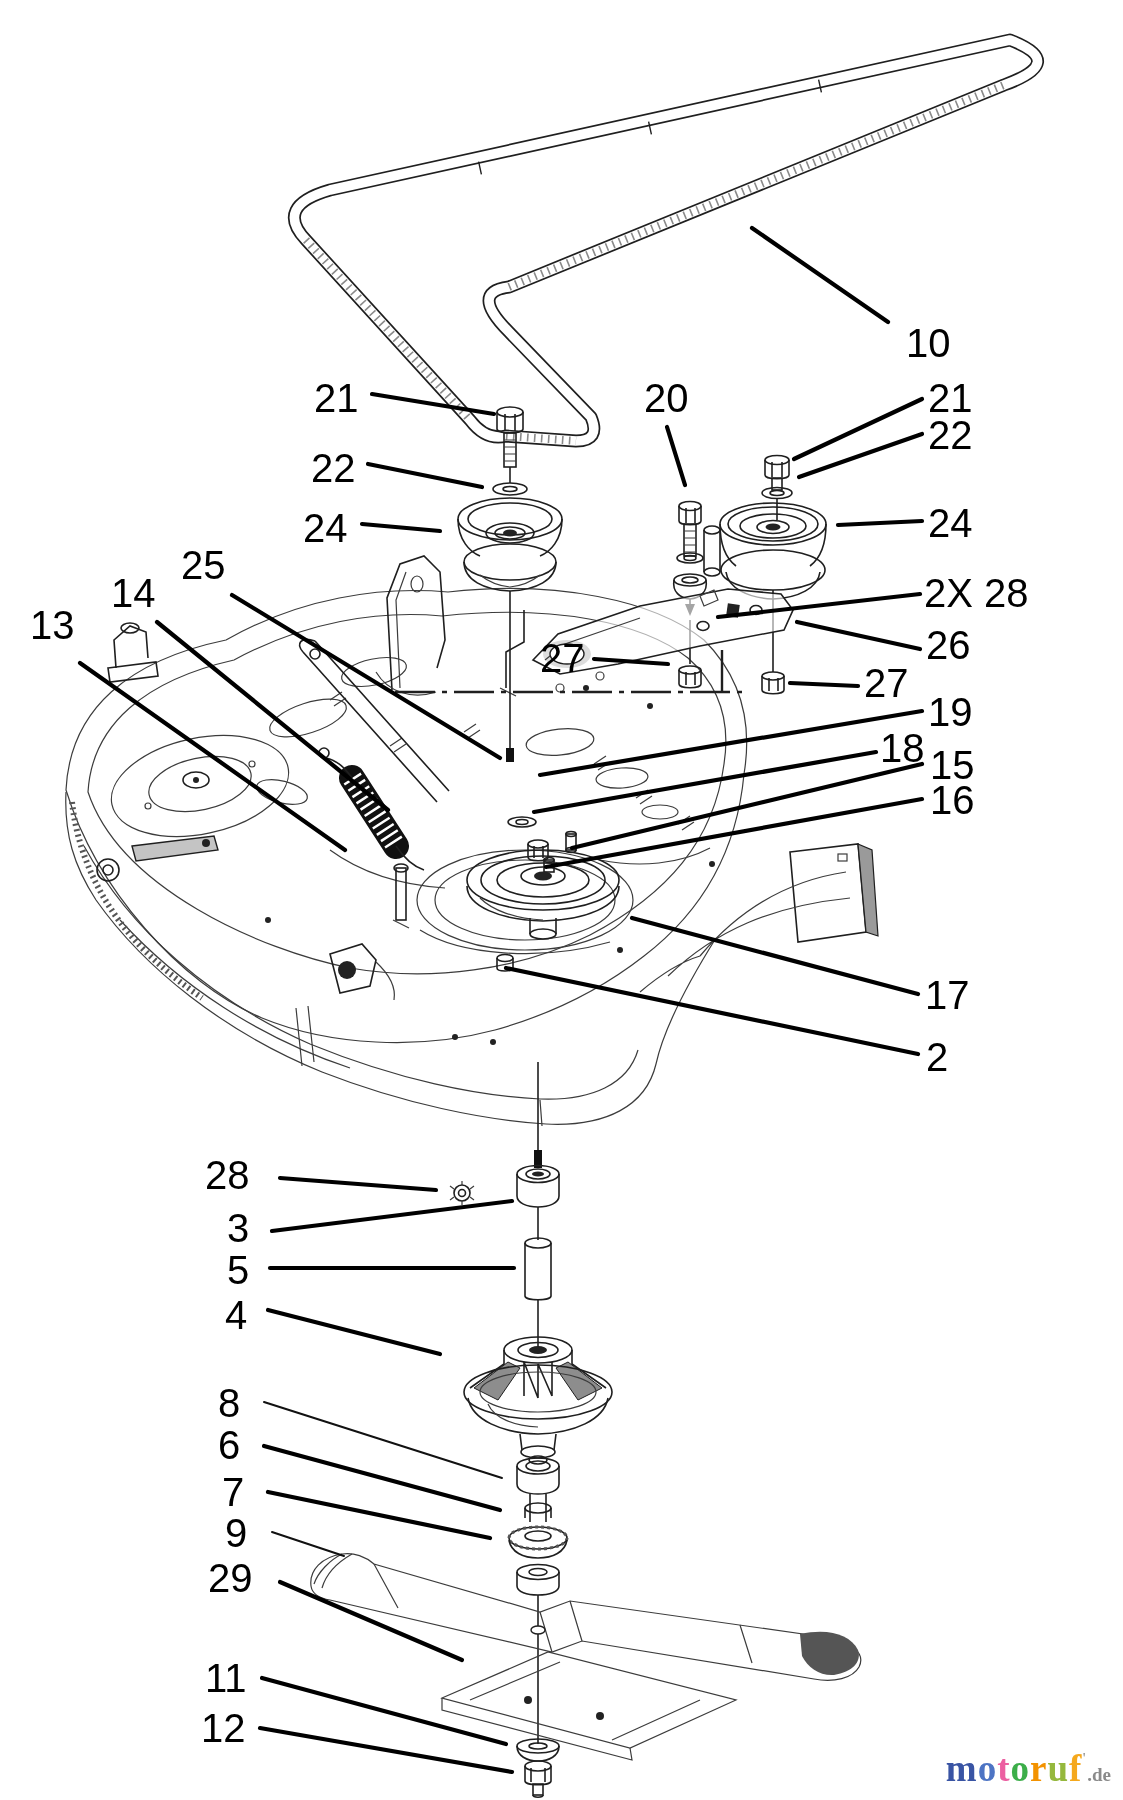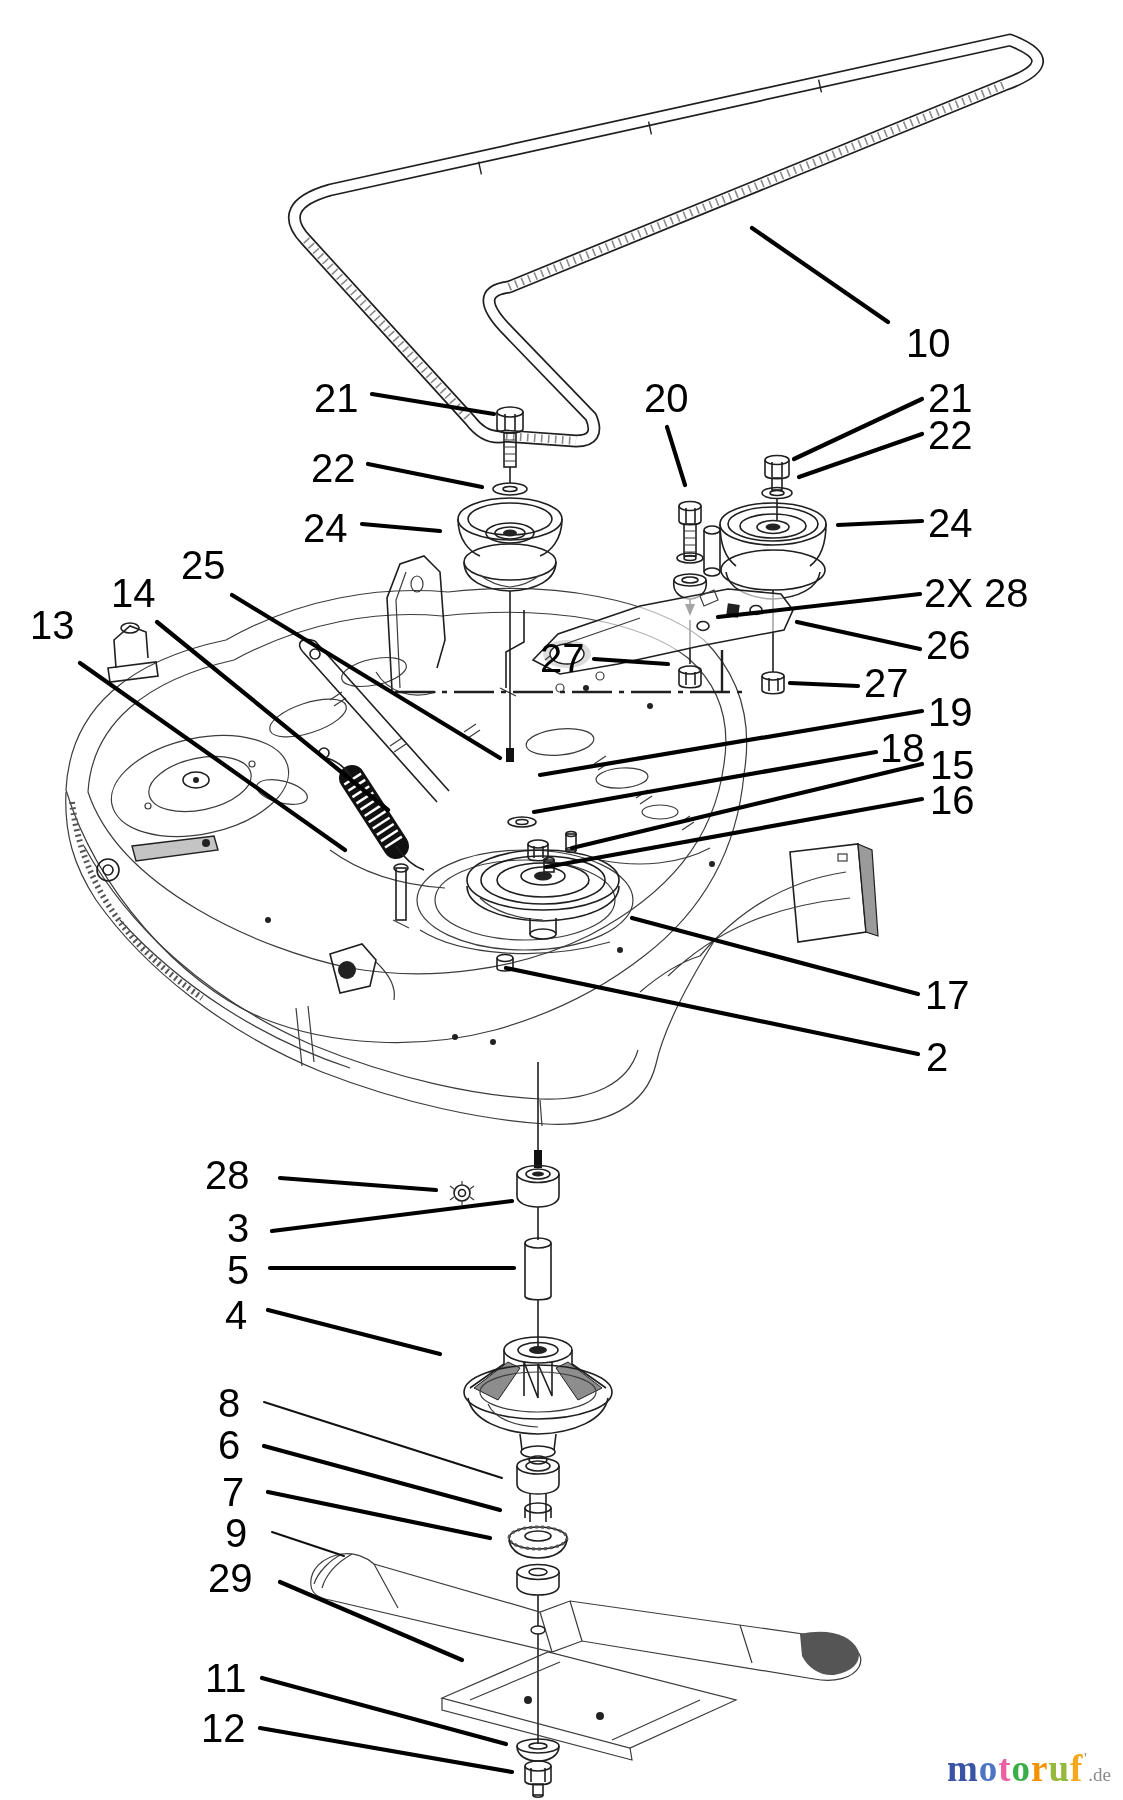--- a/index.html
+++ b/index.html
@@ -6,21 +6,21 @@
   #stage{position:relative;width:1123px;height:1800px;background:#fff;overflow:hidden;
          font-family:"Liberation Sans",sans-serif;}
   svg{position:absolute;left:0;top:0;}
   .ink{stroke:#1f1f1f;fill:none;stroke-width:1.6;}
   .ink2{stroke:#3c3c3c;fill:none;stroke-width:1.2;}
   .lead{stroke:#000;stroke-width:4.2;stroke-linecap:round;fill:none;}
   .leadthin{stroke:#111;stroke-width:2;stroke-linecap:round;fill:none;}
   .callout{font-family:"Liberation Sans",sans-serif;font-size:40px;fill:#000;}
   #watermark{position:absolute;right:12px;bottom:10px;
      font-family:"Liberation Serif",serif;font-weight:bold;font-size:37px;letter-spacing:1px;}
-  #watermark .suffix{font-size:19px;font-weight:normal;letter-spacing:0;}
+  #watermark .suffix{font-size:19px;font-weight:bold;letter-spacing:0;}
   #watermark .tm{font-size:14px;vertical-align:18px;}
 </style>
 </head>
 <body>
 
 <div id="stage">
 <svg width="1123" height="1800" viewBox="0 0 1123 1800">
 
   <g>
 

